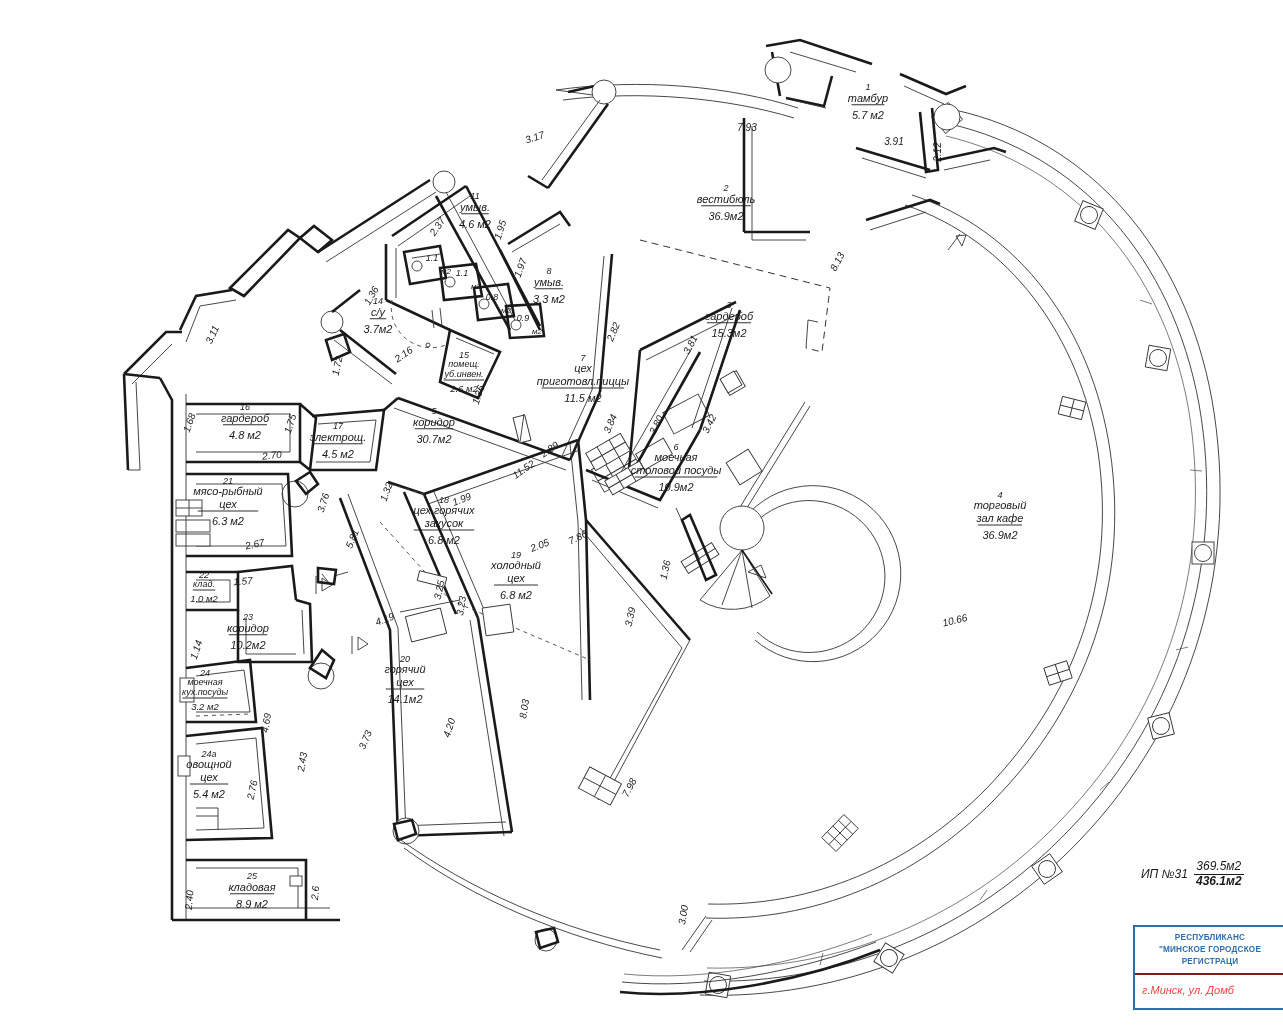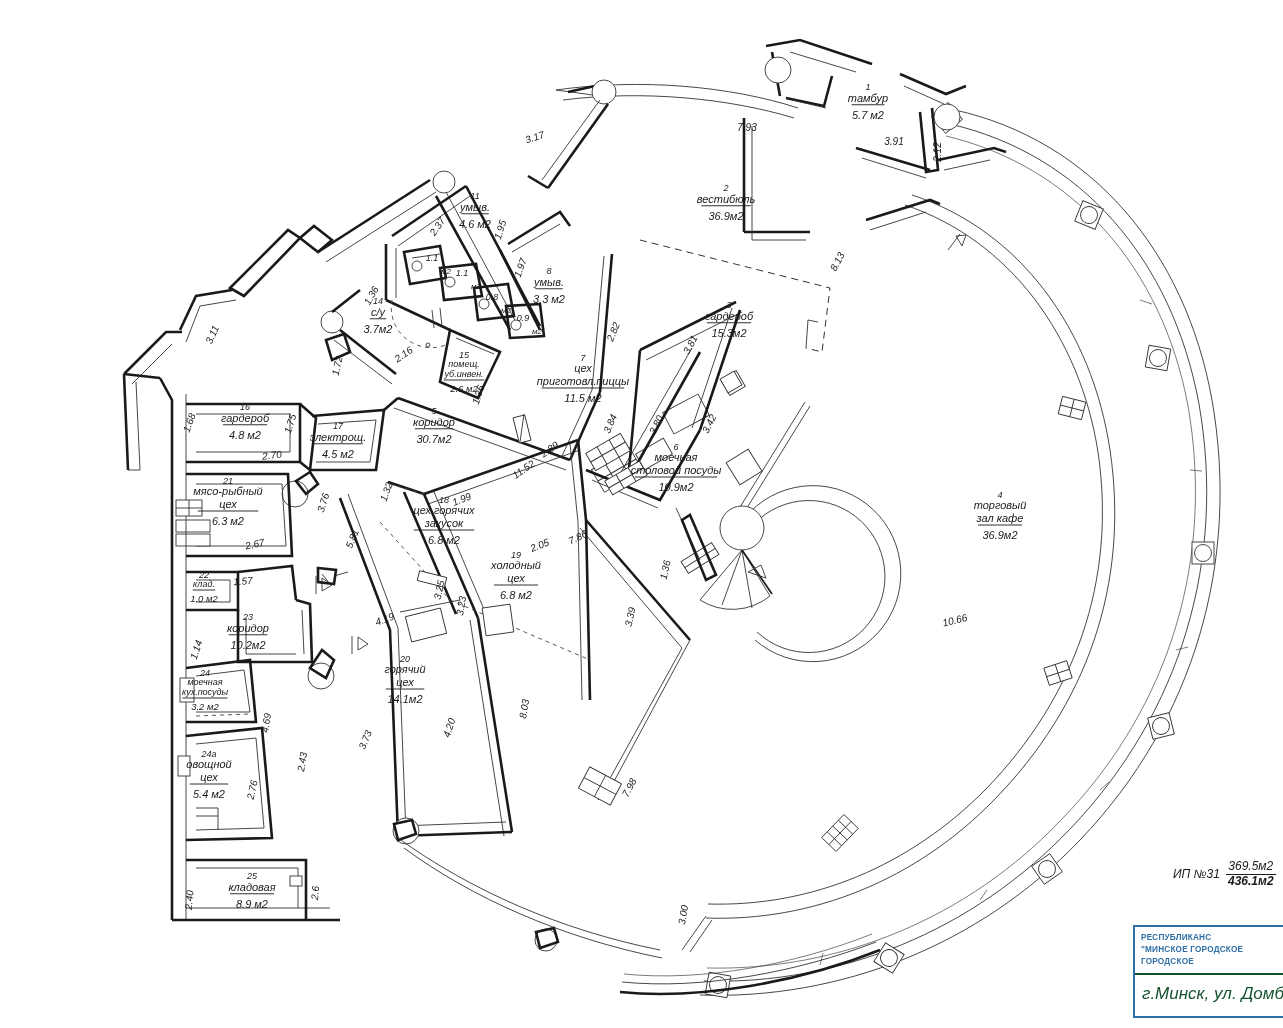--- a/index.html
+++ b/index.html
@@ -37,46 +37,46 @@
   .w-hair{fill:none;stroke:#444;stroke-width:0.7;}
   .w-dash{fill:none;stroke:#333;stroke-width:1.0;stroke-dasharray:7 5;}
   .w-dashfine{fill:none;stroke:#444;stroke-width:0.9;stroke-dasharray:4 4;}
   .fillw{fill:#ffffff;}
 
   
   #infoblock{position:absolute;right:0;top:860px;width:150px;}
   .ip-row{
     display:flex;align-items:center;gap:6px;
     font-family:"Liberation Sans", sans-serif;font-style:italic;
-    font-size:12px;color:#1a1a1a;padding-left:8px;margin-left:32px;
+    font-size:12px;color:#1a1a1a;padding-left:8px;
   }
   .ip-frac{display:flex;flex-direction:column;line-height:1.15;text-align:center;}
   .ip-frac .top{border-bottom:1px solid #1a1a1a;padding:0 2px;}
   .ip-frac .bot{padding:0 2px;font-weight:bold;}
 
   #stampwrap{
     position:absolute;right:0;top:925px;width:150px;
     border-left:2px solid #2f6fa8;border-top:2px solid #2f6fa8;
     border-bottom:2px solid #2f6fa8;
     box-sizing:border-box;
   }
   #stamp-top{
     padding:5px 4px 5px 6px;
-    border-bottom:2px solid #14532d;
-    text-align:left;
+    border-bottom:2px solid #7f1d1d;
+    text-align:center;
   }
   #stamp-top div{
     font-family:"Liberation Sans", sans-serif;
     font-size:8.2px;font-weight:bold;color:#2f6fa8;
     letter-spacing:.2px;line-height:1.45;white-space:nowrap;
   }
   #stamp-bot{
     padding:9px 16px 12px 7px;
     font-family:"Liberation Sans", sans-serif;
-    font-style:italic;font-size:17px;color:#14532d;white-space:nowrap;
+    font-style:italic;font-size:11px;color:#ef4444;white-space:nowrap;
   }
 
   
   #watermark{
     position:absolute;left:0px;top:812px;width:420px;height:216px;
     pointer-events:none;
   }
   #wm-text{
     position:absolute;left:40px;top:100px;width:340px;text-align:center;
   }
@@ -687,18 +687,18 @@
         <span class="top">369.5м2</span>
         <span class="bot">436.1м2</span>
       </span>
     </div>
   </div>
 
   <div id="stampwrap">
     <div id="stamp-top">
       <div>РЕСПУБЛИКАНС</div>
       <div>"МИНСКОЕ ГОРОДСКОЕ</div>
-      <div>ГОРОДСКОЕ</div>
+      <div>РЕГИСТРАЦИ</div>
     </div>
     <div id="stamp-bot">г.Минск, ул. Домб</div>
   </div>
 
 </div>
 
 </body></html>

